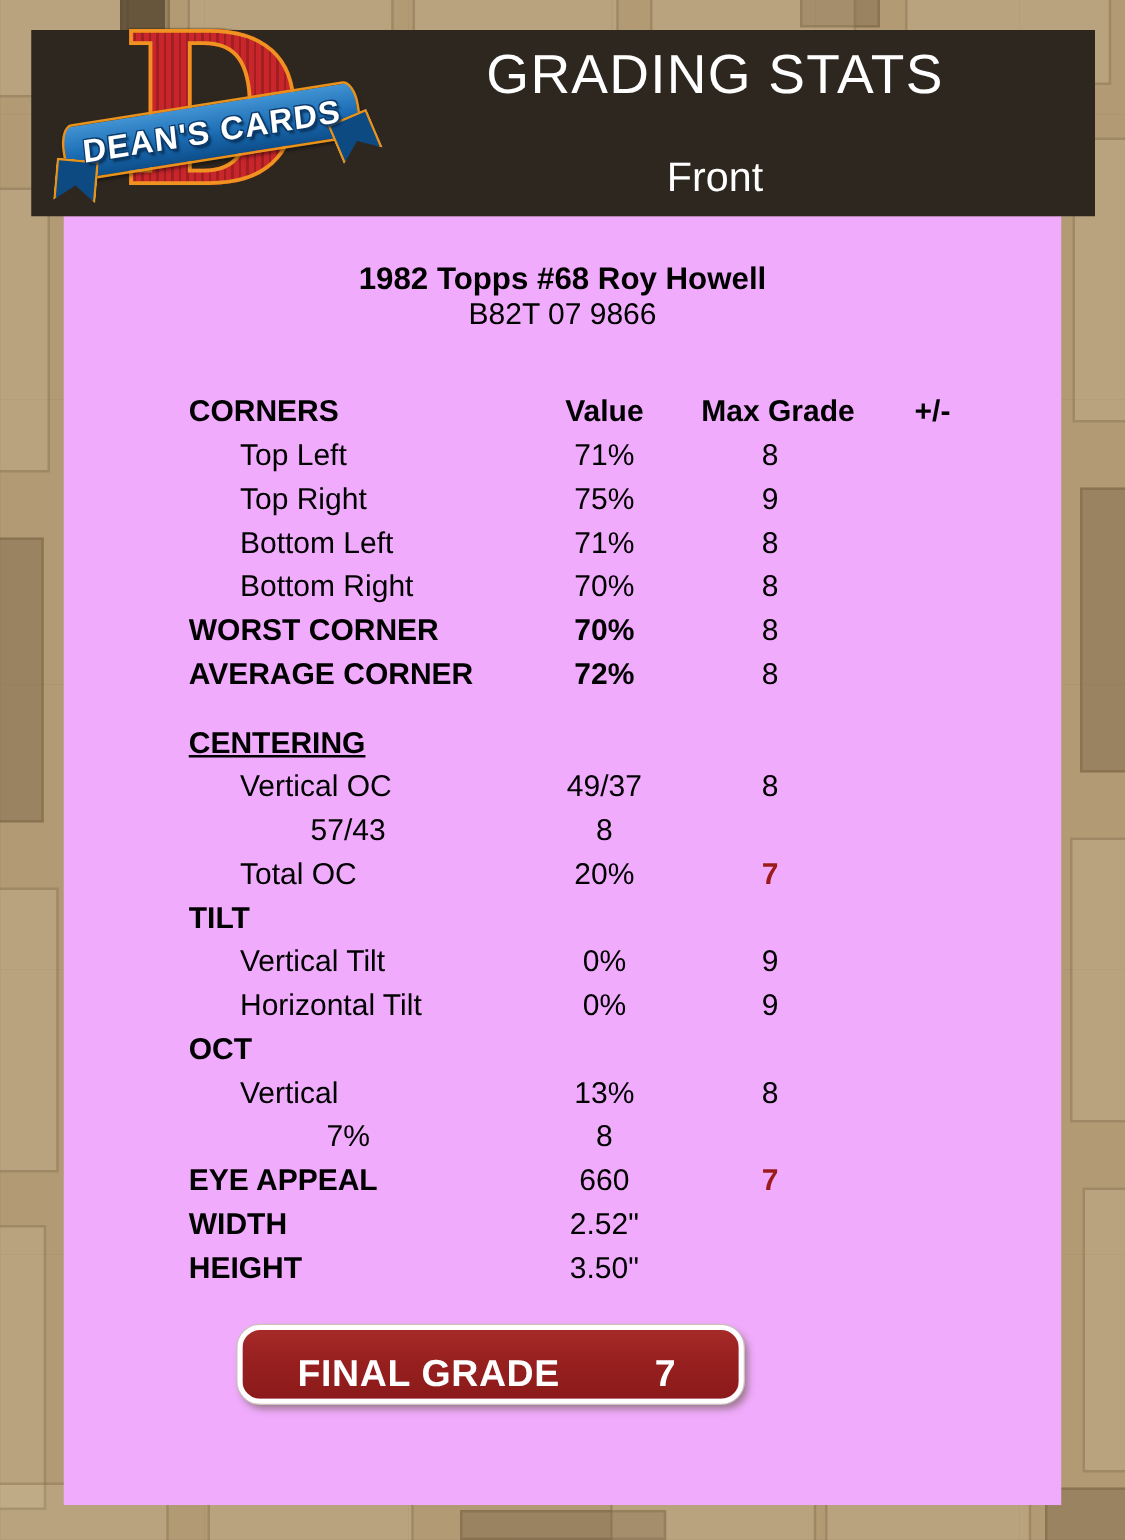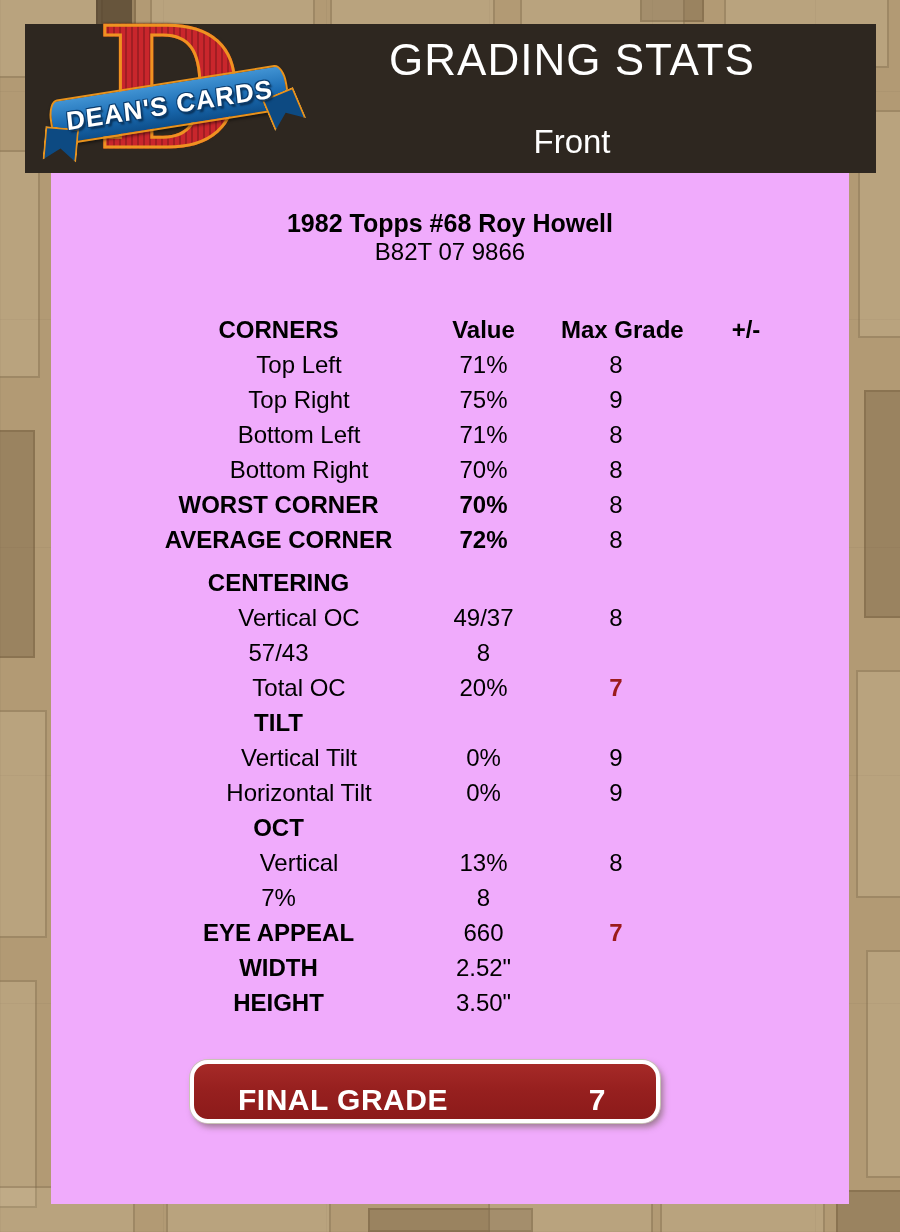--- a/index.html
+++ b/index.html
@@ -68,31 +68,31 @@
   .panel { position:absolute; left:51px; top:173px; width:798px; height:1031px;
     background:#f0abfc; z-index:2; color:#000; }
   .card-title { margin-top:36px; text-align:center; font-size:25px; font-weight:bold; }
   .card-serial { margin-top:0; text-align:center; font-size:24px; }
 
   
   .stats { position:absolute; left:100px; top:139px; width:670px; }
   .row { display:grid; grid-template-columns:255px 155px 110px 150px;
     height:35px; align-items:center; font-size:24px; }
   .row > div { white-space:nowrap; }
-  .label { text-align:center; }
+  .label { text-align:left; }
   .sub .label { padding-left:41px; }
   .value, .grade, .pm { text-align:center; }
   .head .label, .head .value, .head .grade, .head .pm { font-weight:bold; }
   .section .label, .total .label { font-weight:bold; }
   .vb .value { font-weight:bold; }
   .gr .grade { color:#9b1b1b; font-weight:bold; }
-  .gap-top { margin-top:8px; }
-
-  
-  .final-grade { position:absolute; left:139px; top:887px; width:470px; height:63px;
+  .gap-top { margin-top:20px;text-decoration:underline; }
+
+  
+  .final-grade { position:absolute; left:139px; top:887px; width:405px; height:63px;
     background:linear-gradient(180deg,#a62a28 0%, #97201f 45%, #8c1a1a 100%);
     border:4px solid #ffffff; border-radius:18px;
     box-shadow:0 0 0 1px #c9c4b6, 3px 4px 6px rgba(90,80,60,0.55);
     display:flex; align-items:center; justify-content:space-between;
     padding:16px 50px 0 44px; color:#ffffff; font-weight:bold; font-size:30px;
     letter-spacing:0.5px; cursor:pointer; }
 </style>
 </head>
 <body>
 

